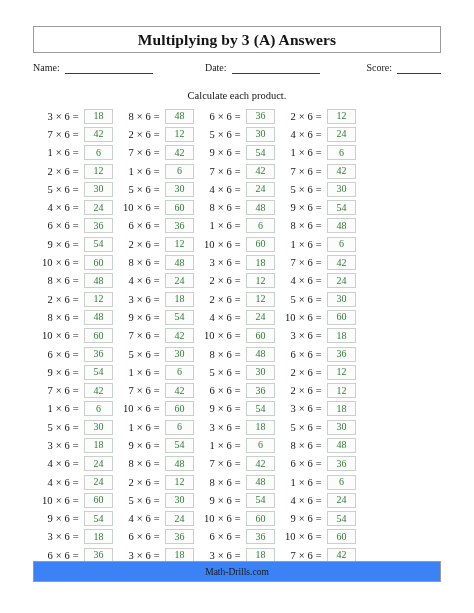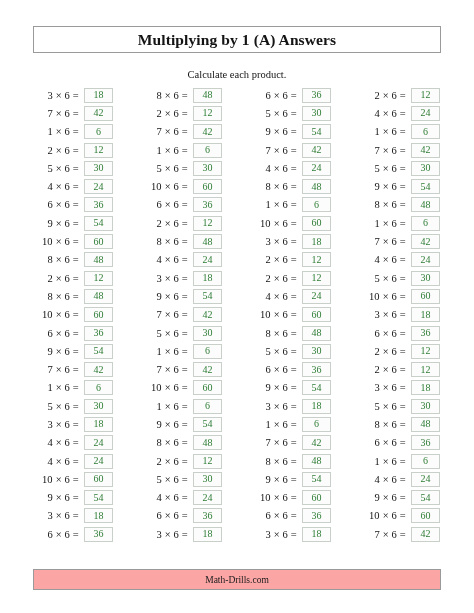--- a/index.html
+++ b/index.html
@@ -67,21 +67,20 @@
   .instruction {
     text-align: center;
     font-size: 10.5px;
     margin-top: 16px;
     color: #141414;
   }
   
   .grid {
     margin-top: 6px;
     display: flex;
-    justify-content: space-between;
     padding: 0 8px 0 6px;
   }
   .col {
     display: flex;
     flex-direction: column;
   }
   .prob {
     height: 18.3px;
     display: flex;
     align-items: center;
@@ -110,43 +109,59 @@
   .ans-text {
     font-size: 10px;
     color: #2f7d36;
     line-height: 1;
   }
   
   .footer-box {
     position: absolute;
     left: 33px;
     right: 33px;
-    bottom: 23px;
+    bottom: 31px;
     border: 1px solid #9a9a9a;
     height: 19px;
     display: flex;
     align-items: center;
     justify-content: center;
-    background: #fca5a5;
+    background: #3b82f6;
     margin-top: 47px;
   }
   .footer-text {
     font-size: 9.5px;
     color: #1a1a1a;
   }
 </style>
 </head>
 <body>
 
 <div class="page">
 
   <div class="title-box">
-    <div class="title-text">Multiplying by 1 (A) Answers</div>
+    <div class="title-text">Multiplying by 3 (A) Answers</div>
   </div>
 
+  <div class="meta-row">
+    <div class="meta-group">
+      <span class="meta-label">Name:</span>
+      <span class="rule rule-name"></span>
+    </div>
+    <div class="spacer-a"></div>
+    <div class="meta-group">
+      <span class="meta-label">Date:</span>
+      <span class="rule rule-date"></span>
+    </div>
+    <div class="spacer-b"></div>
+    <div class="meta-group">
+      <span class="meta-label">Score:</span>
+      <span class="rule rule-score"></span>
+    </div>
+  </div>
 
   <div class="instruction">Calculate each product.</div>
 
   <div class="grid" id="problem-grid">
       <div class="col">
         <div class="prob">
           <span class="expr">3 × 6 =</span>
           <span class="ans-box">
             <span class="ans-text">18</span>
           </span>

